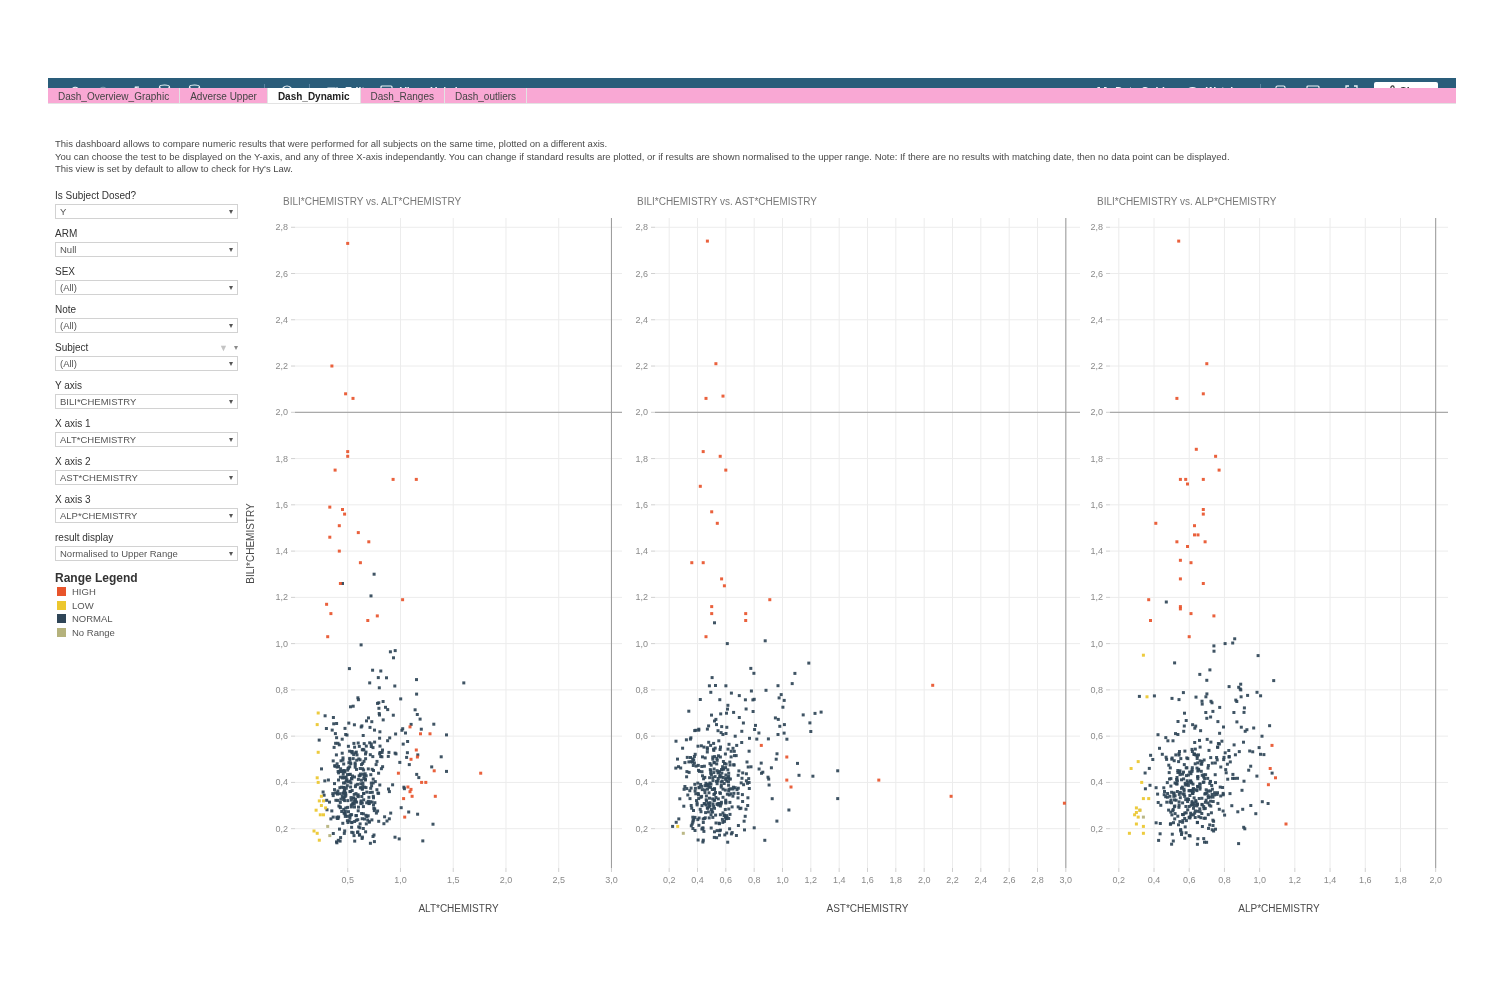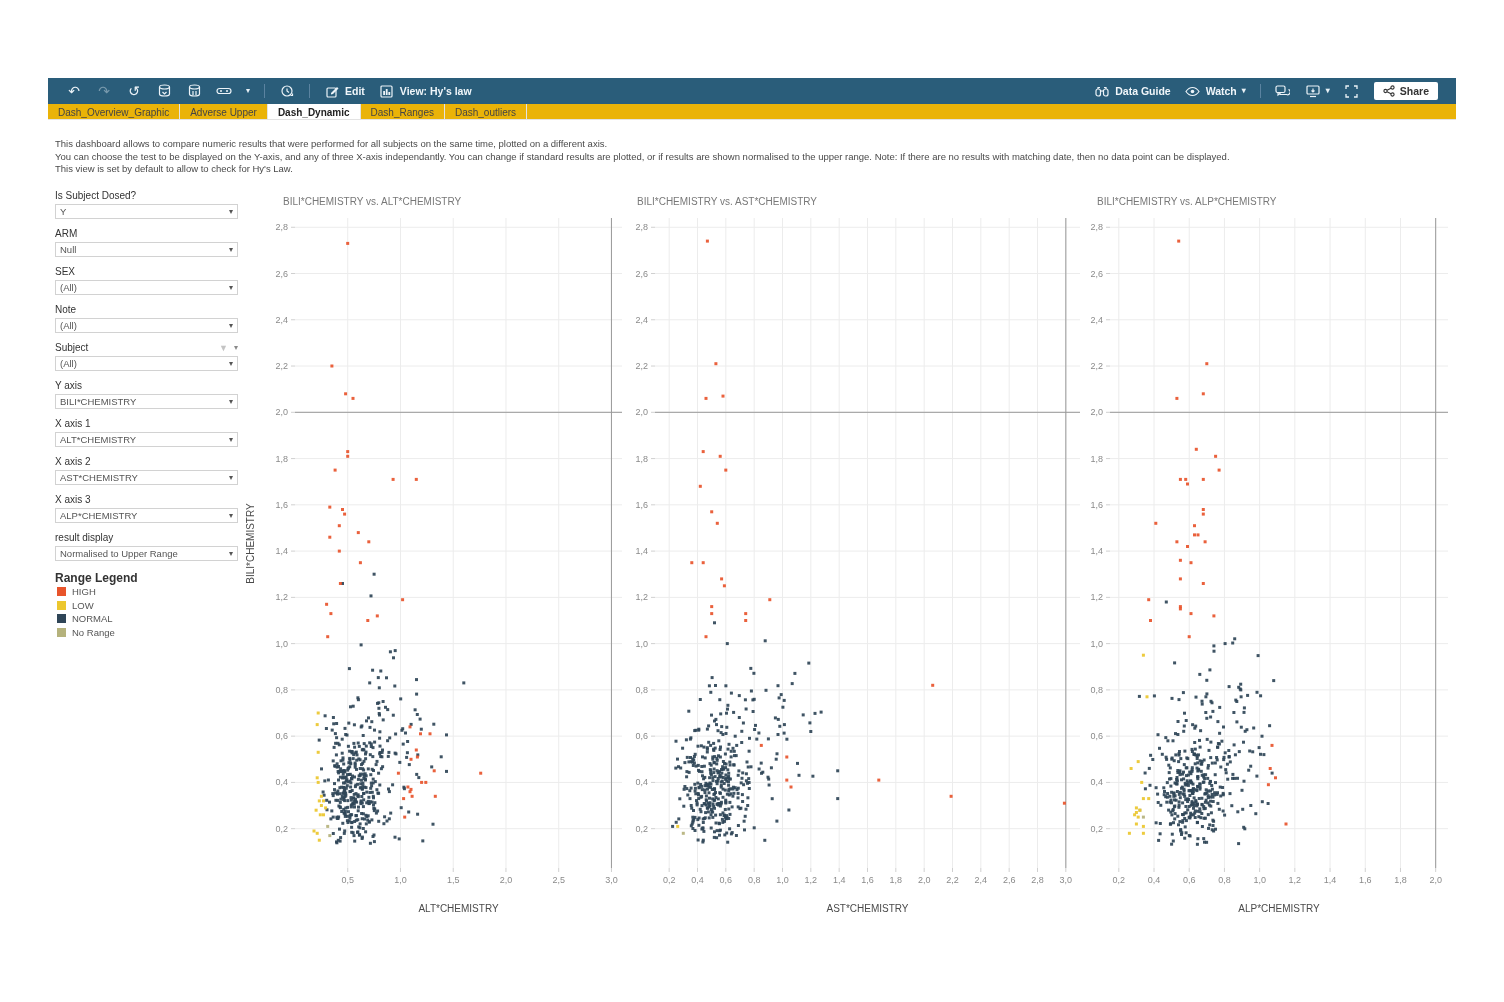--- a/index.html
+++ b/index.html
@@ -10,21 +10,21 @@
   .tb-right{display:flex;align-items:center;gap:14px;margin-left:auto;padding-right:18px;}
   .tb-ic{display:inline-flex;align-items:center;justify-content:center;width:16px;height:16px;cursor:pointer;}
   .tb-ic svg{display:block;}
   .tb-glyph{font-size:14px;line-height:14px;color:#ecf3f8;}
   .tb-dim{opacity:.4;}
   .tb-sep{width:1px;height:14px;background:#5b83a0;}
   .tb-btn{display:flex;align-items:center;gap:5px;font-size:10.5px;font-weight:bold;color:#f0f6fa;cursor:pointer;}
   .caret{font-size:8px;line-height:8px;color:#e8f1f6;}
   .share-btn{display:flex;align-items:center;gap:5px;background:#fff;color:#333;font-size:10.5px;font-weight:bold;padding:3px 9px;border-radius:2px;cursor:pointer;}
   
-  .tabbar{position:absolute;left:48px;top:104px;width:1408px;height:15px;background:#eab308;border-bottom:1px solid #e3e3e3;display:flex;font-size:10px;color:#444;}
+  .tabbar{position:absolute;left:48px;top:88px;width:1408px;height:15px;background:#f9a8d4;border-bottom:1px solid #e3e3e3;display:flex;font-size:10px;color:#444;}
   .tab{padding:1px 10px 0 10px;display:flex;align-items:center;border-right:1px solid #e3e3e3;cursor:pointer;white-space:nowrap;}
   .tab.active{background:#fff;font-weight:bold;color:#222;}
   
   .desc{position:absolute;left:55px;top:138px;width:1340px;font-size:9.5px;line-height:12.5px;color:#4a4a4a;}
   
   .fblock{position:absolute;left:55px;width:183px;}
   .flabel{font-size:10px;color:#333;margin-bottom:3px;display:flex;align-items:center;}
   .flabel .spacer{flex:1;}
   .funnel{color:#c4c4c4;font-size:9px;margin-right:6px;}
   .lcaret{color:#8a8a8a;font-size:8px;}

